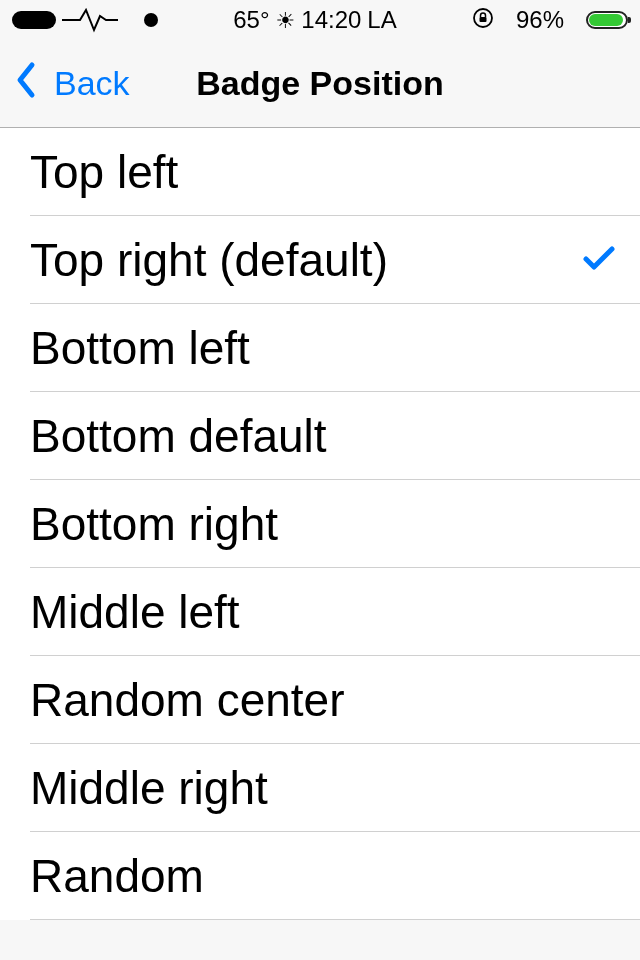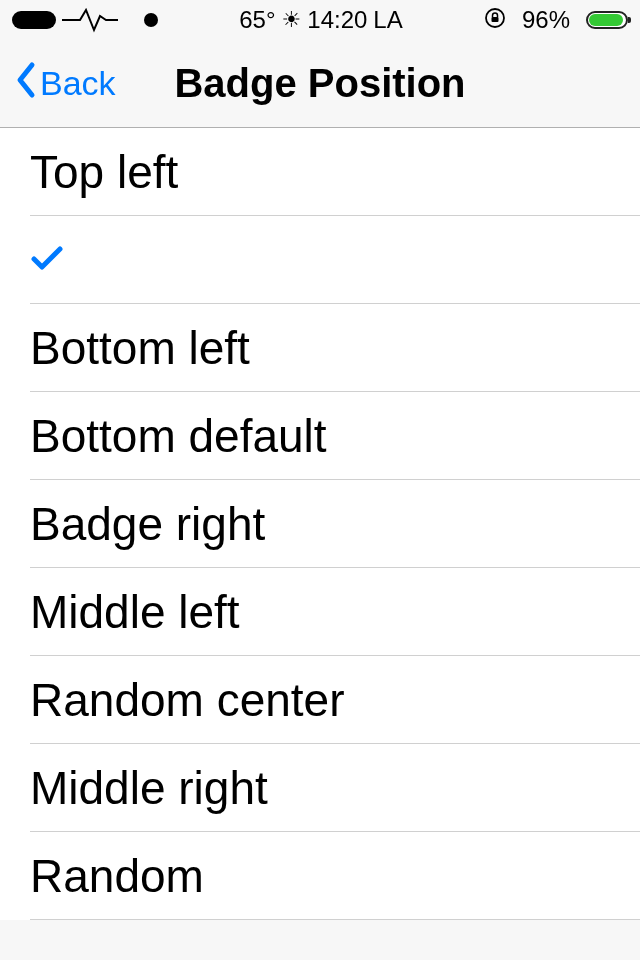--- a/index.html
+++ b/index.html
@@ -41,32 +41,32 @@
       align-items: center;
     }
     .signal-dot {
       width: 14px;
       height: 14px;
       background: #000;
       border-radius: 50%;
     }
     .status-center {
       display: flex;
-      align-items: center;
+      align-items: flex-end;
       gap: 6px;
       font-size: 24px;
       font-weight: 500;
     }
     .sun-icon {
       font-size: 22px;
     }
     .status-right {
       display: flex;
       align-items: center;
-      gap: 16px;
+      gap: 22px;
     }
     .lock-icon {
       font-size: 20px;
     }
     .battery {
       width: 42px;
       height: 18px;
       border: 2px solid #222;
       border-radius: 10px;
       position: relative;
@@ -98,33 +98,33 @@
       padding: 0 14px;
       background: #f7f7f7;
       border-bottom: 1px solid #b0b0b0;
       position: relative;
     }
     .back-button {
       display: flex;
       align-items: center;
       color: #007aff;
       font-size: 34px;
-      gap: 2px;
+      gap: 16px;
       z-index: 2;
       cursor: pointer;
     }
     .chevron-left {
       display: inline-block;
     }
     .nav-title {
       position: absolute;
       left: 0;
       right: 0;
       text-align: center;
-      font-size: 40px;
+      font-size: 34px;
       font-weight: 600;
       color: #000;
       pointer-events: none;
     }
     .content {
       background: #fff;
       padding-left: 30px;
     }
     .list-item {
       display: flex;
@@ -188,32 +188,33 @@
   </div>
   <div class="nav-title">Badge Position</div>
 </div>
 
 <div class="content">
 
 <div class="list-item">
       <span>Top left</span>
     </div>
     <div class="list-item">
+      <span>Top right (default)</span>
       <span class="checkmark"><svg width="34" height="28" viewBox="0 0 34 28">
           <polyline points="4,15 12,23 30,5" fill="none" stroke="#007aff" stroke-width="5" stroke-linecap="round" stroke-linejoin="round"></polyline>
         </svg></span>
     </div>
     <div class="list-item">
       <span>Bottom left</span>
     </div>
     <div class="list-item">
       <span>Bottom default</span>
     </div>
     <div class="list-item">
-      <span>Badge right</span>
+      <span>Bottom right</span>
     </div>
     <div class="list-item">
       <span>Middle left</span>
     </div>
     <div class="list-item">
       <span>Random center</span>
     </div>
     <div class="list-item">
       <span>Middle right</span>
     </div>

